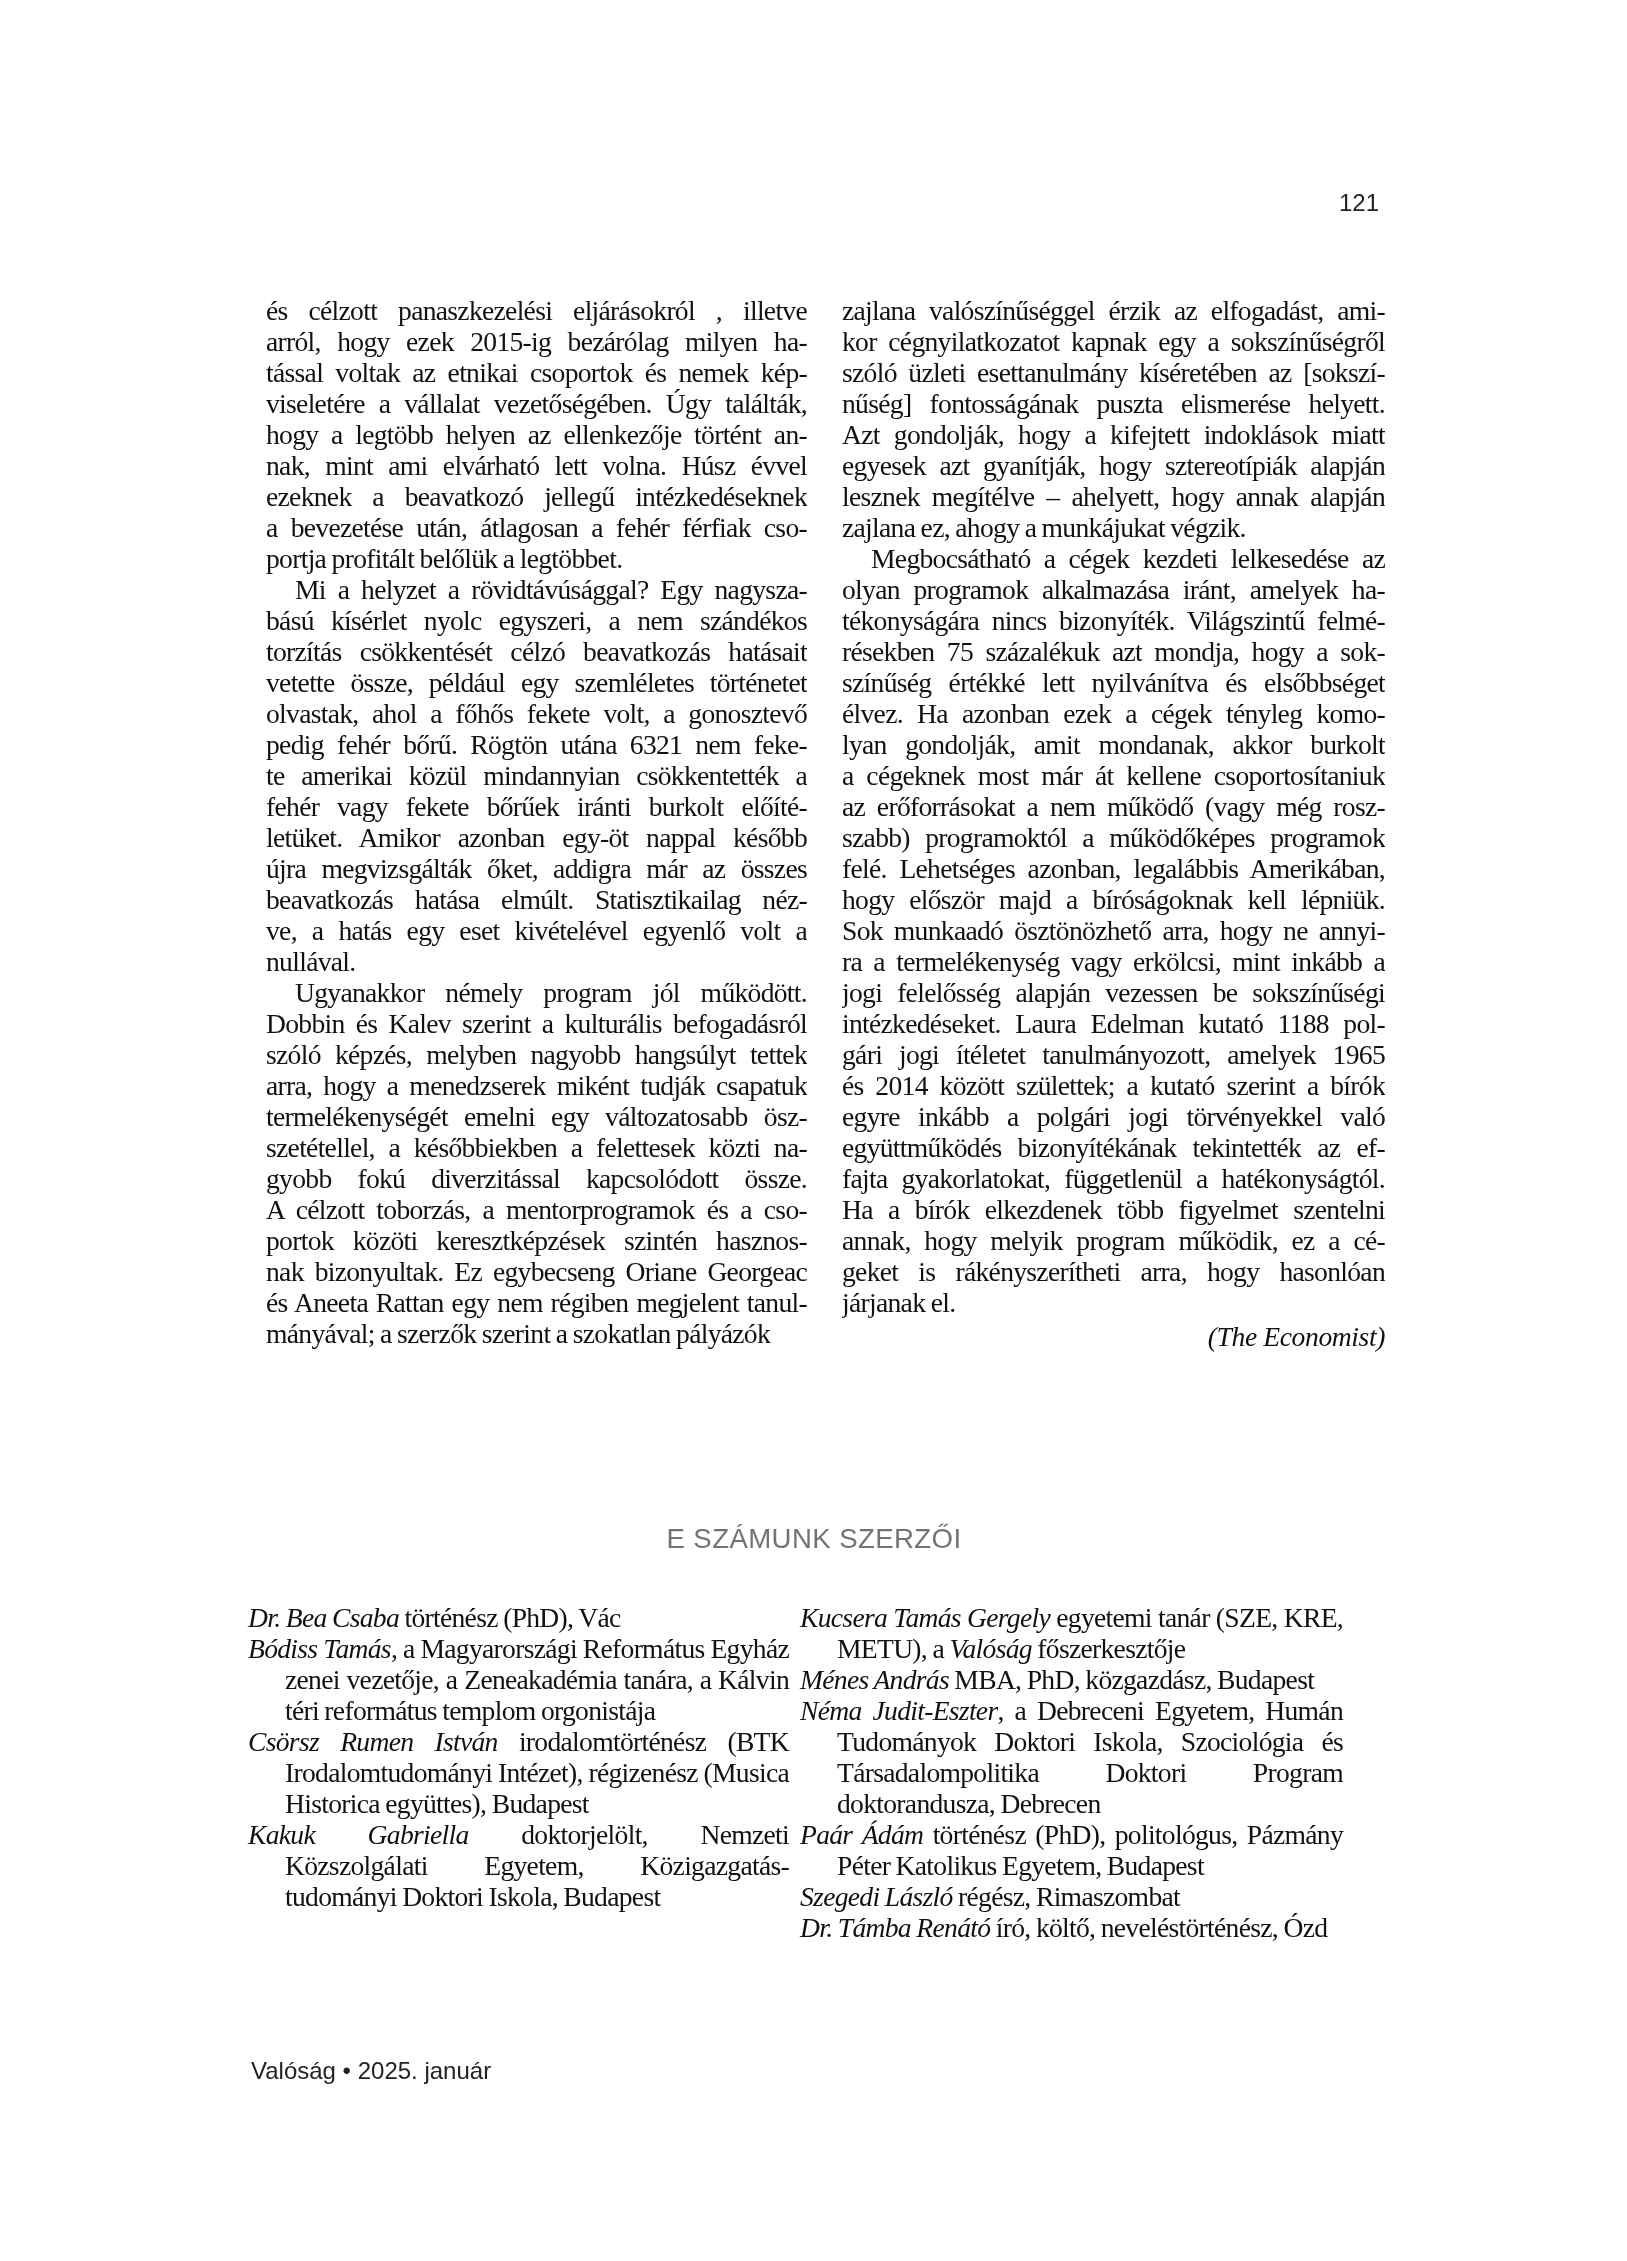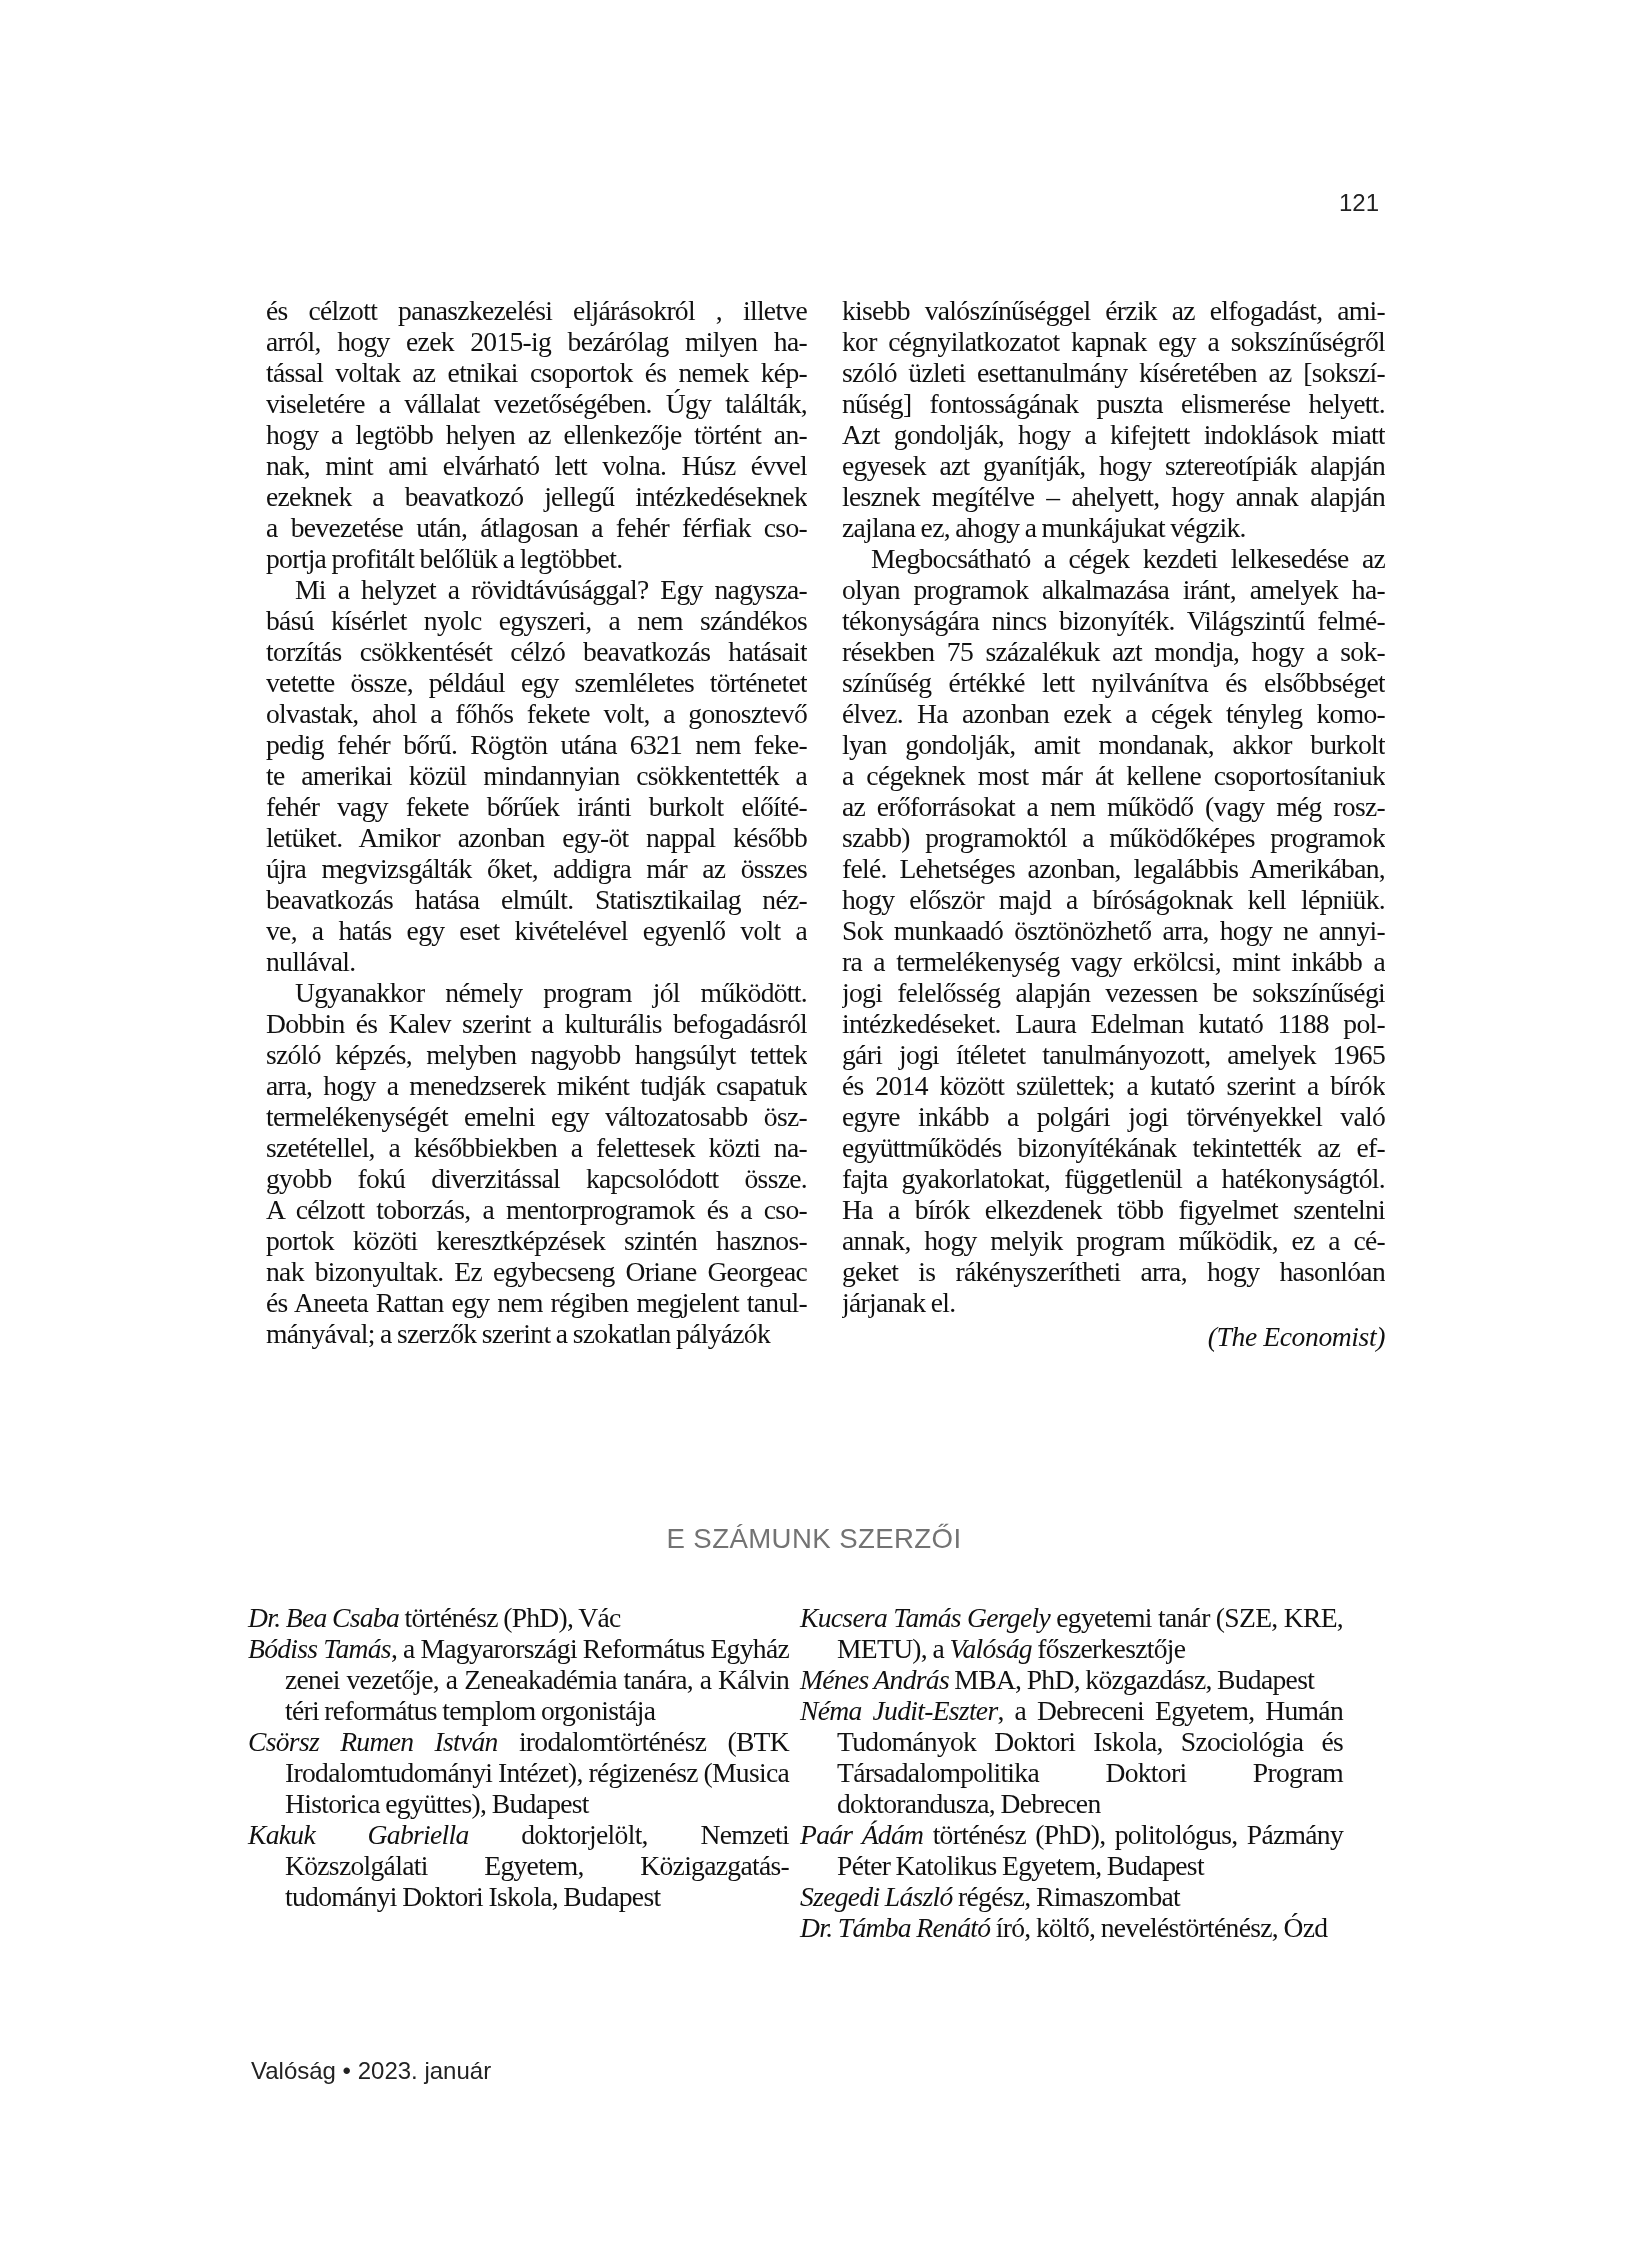--- a/index.html
+++ b/index.html
@@ -87,21 +87,21 @@
       <span class="line">gyobb fokú diverzitással kapcsolódott össze.</span>
       <span class="line">A célzott toborzás, a mentorprogramok és a cso-</span>
       <span class="line">portok közöti keresztképzések szintén hasznos-</span>
       <span class="line">nak bizonyultak. Ez egybecseng Oriane Georgeac</span>
       <span class="line">és Aneeta Rattan egy nem régiben megjelent tanul-</span>
       <span class="line last">mányával; a szerzők szerint a szokatlan pályázók</span>
     </div>
   </div>
 <div class="column col-right" id="col-right">
     <div>
-      <span class="line">kisebb valószínűséggel érzik az elfogadást, ami-</span>
+      <span class="line">zajlana valószínűséggel érzik az elfogadást, ami-</span>
       <span class="line">kor cégnyilatkozatot kapnak egy a sokszínűségről</span>
       <span class="line">szóló üzleti esettanulmány kíséretében az [sokszí-</span>
       <span class="line">nűség] fontosságának puszta elismerése helyett.</span>
       <span class="line">Azt gondolják, hogy a kifejtett indoklások miatt</span>
       <span class="line">egyesek azt gyanítják, hogy sztereotípiák alapján</span>
       <span class="line">lesznek megítélve – ahelyett, hogy annak alapján</span>
       <span class="line last">zajlana ez, ahogy a munkájukat végzik.</span>
     </div>
     <div>
       <span class="line indent">Megbocsátható a cégek kezdeti lelkesedése az</span>
@@ -143,14 +143,14 @@
   </div>
 <div class="authors authors-right" id="authors-right">
     <p class="author-entry"><span class="author-name">Kucsera Tamás Gergely</span><span> egyetemi tanár (SZE, KRE, METU), a </span><span class="author-name">Valóság</span><span> főszerkesztője</span></p>
     <p class="author-entry"><span class="author-name">Ménes András</span><span> MBA, PhD, közgazdász, Budapest</span></p>
     <p class="author-entry"><span class="author-name">Néma Judit-Eszter</span><span>, a Debreceni Egyetem, Humán Tudományok Doktori Iskola, Szociológia és Társadalompolitika Doktori Program doktorandusza, Debrecen</span></p>
     <p class="author-entry"><span class="author-name">Paár Ádám</span><span> történész (PhD), politológus, Pázmány Péter Katolikus Egyetem, Budapest</span></p>
     <p class="author-entry"><span class="author-name">Szegedi László</span><span> régész, Rimaszombat</span></p>
     <p class="author-entry"><span class="author-name">Dr. Támba Renátó</span><span> író, költő, neveléstörténész, Ózd</span></p>
   </div>
 
-<div class="footer">Valóság • 2023. január</div>
+<div class="footer">Valóság • 2025. január</div>
 
 
 </body></html>

